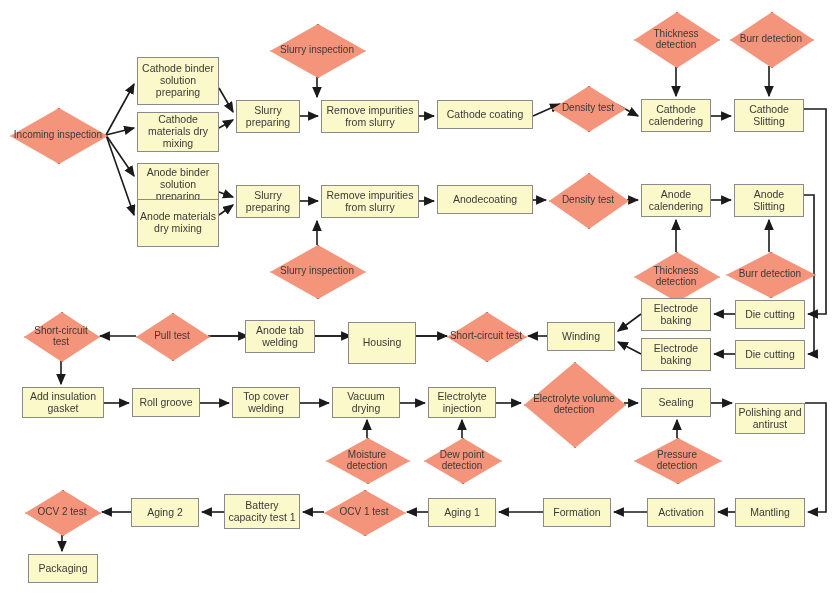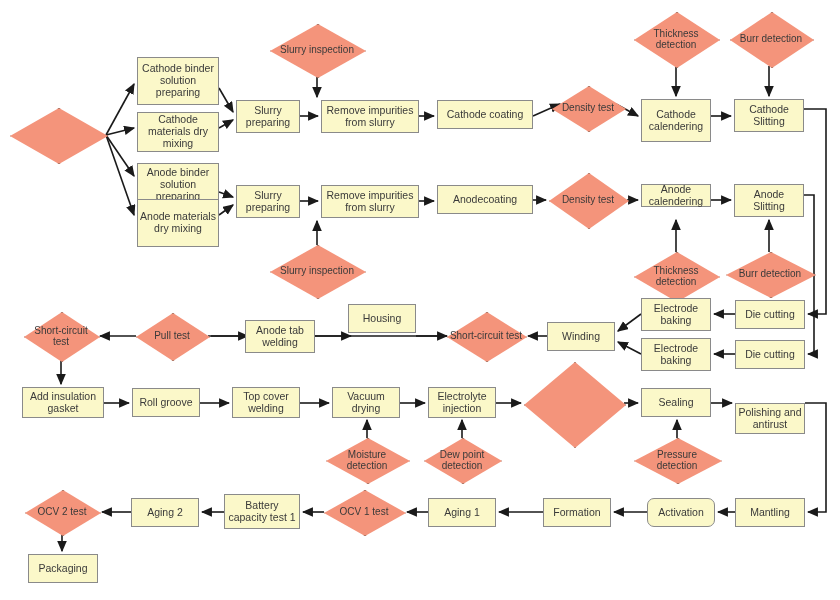--- a/index.html
+++ b/index.html
@@ -106,20 +106,21 @@
         <path d="M 324 512 L 303 512" fill="none" stroke="#1A1A1A" stroke-width="1.6" marker-end="url(#arrowhead)"></path>
         <path d="M 224 512 L 202 512" fill="none" stroke="#1A1A1A" stroke-width="1.6" marker-end="url(#arrowhead)"></path>
         <path d="M 131 512 L 102 512" fill="none" stroke="#1A1A1A" stroke-width="1.6" marker-end="url(#arrowhead)"></path>
         <path d="M 62 534 L 62 551" fill="none" stroke="#1A1A1A" stroke-width="1.6" marker-end="url(#arrowhead)"></path>
       </g>
   </svg>
 
   <div id="node-layer">
       <div class="node diamond" style="left: 10px; top: 108px; width: 96px; height: 54px;">
         <div class="shape"></div>
+        <span class="lbl">Incoming inspection</span>
       </div>
       <div class="node box" style="left: 137px; top: 57px; width: 82px; height: 48px;">
         <span class="lbl">Cathode binder solution preparing</span>
       </div>
       <div class="node box" style="left: 137px; top: 112px; width: 82px; height: 40px;">
         <span class="lbl">Cathode materials dry mixing</span>
       </div>
       <div class="node box" style="left: 137px; top: 163px; width: 82px; height: 44px;">
         <span class="lbl">Anode binder solution preparing</span>
       </div>
@@ -161,27 +162,27 @@
         <span class="lbl">Density test</span>
       </div>
       <div class="node diamond" style="left: 634px; top: 12px; width: 84px; height: 54px;">
         <div class="shape"></div>
         <span class="lbl">Thickness detection</span>
       </div>
       <div class="node diamond" style="left: 730px; top: 12px; width: 82px; height: 54px;">
         <div class="shape"></div>
         <span class="lbl">Burr detection</span>
       </div>
-      <div class="node box" style="left: 641px; top: 99px; width: 70px; height: 43px;">
+      <div class="node box" style="left: 641px; top: 99px; width: 70px; height: 33px;">
         <span class="lbl">Cathode calendering</span>
       </div>
       <div class="node box" style="left: 734px; top: 99px; width: 70px; height: 33px;">
         <span class="lbl">Cathode Slitting</span>
       </div>
-      <div class="node box" style="left: 641px; top: 184px; width: 70px; height: 23px;">
+      <div class="node box" style="left: 641px; top: 184px; width: 70px; height: 33px;">
         <span class="lbl">Anode calendering</span>
       </div>
       <div class="node box" style="left: 734px; top: 184px; width: 70px; height: 33px;">
         <span class="lbl">Anode Slitting</span>
       </div>
       <div class="node diamond" style="left: 634px; top: 252px; width: 84px; height: 48px;">
         <div class="shape"></div>
         <span class="lbl">Thickness detection</span>
       </div>
       <div class="node diamond" style="left: 726px; top: 252px; width: 88px; height: 44px;">
@@ -200,21 +201,21 @@
       <div class="node box" style="left: 641px; top: 338px; width: 70px; height: 33px;">
         <span class="lbl">Electrode baking</span>
       </div>
       <div class="node box" style="left: 547px; top: 322px; width: 68px; height: 29px;">
         <span class="lbl">Winding</span>
       </div>
       <div class="node diamond" style="left: 447px; top: 312px; width: 78px; height: 48px;">
         <div class="shape"></div>
         <span class="lbl">Short-circuit test</span>
       </div>
-      <div class="node box" style="left: 348px; top: 304px; width: 68px; height: 29px;">
+      <div class="node box" style="left: 348px; top: 322px; width: 68px; height: 42px;">
         <span class="lbl">Housing</span>
       </div>
       <div class="node box" style="left: 245px; top: 320px; width: 70px; height: 33px;">
         <span class="lbl">Anode tab welding</span>
       </div>
       <div class="node diamond" style="left: 136px; top: 313px; width: 72px; height: 46px;">
         <div class="shape"></div>
         <span class="lbl">Pull test</span>
       </div>
       <div class="node diamond" style="left: 24px; top: 312px; width: 74px; height: 48px;">
@@ -231,20 +232,21 @@
         <span class="lbl">Top cover welding</span>
       </div>
       <div class="node box" style="left: 332px; top: 387px; width: 68px; height: 31px;">
         <span class="lbl">Vacuum drying</span>
       </div>
       <div class="node box" style="left: 428px; top: 387px; width: 68px; height: 31px;">
         <span class="lbl">Electrolyte injection</span>
       </div>
       <div class="node diamond" style="left: 524px; top: 362px; width: 100px; height: 84px;">
         <div class="shape"></div>
+        <span class="lbl">Electrolyte volume detection</span>
       </div>
       <div class="node box" style="left: 641px; top: 388px; width: 70px; height: 29px;">
         <span class="lbl">Sealing</span>
       </div>
       <div class="node box" style="left: 735px; top: 387px; width: 70px; height: 31px; margin-top: 16px;">
         <span class="lbl">Polishing and antirust</span>
       </div>
       <div class="node diamond" style="left: 326px; top: 438px; width: 82px; height: 44px;">
         <div class="shape"></div>
         <span class="lbl">Moisture detection</span>
@@ -253,21 +255,21 @@
         <div class="shape"></div>
         <span class="lbl">Dew point detection</span>
       </div>
       <div class="node diamond" style="left: 634px; top: 438px; width: 86px; height: 44px;">
         <div class="shape"></div>
         <span class="lbl">Pressure detection</span>
       </div>
       <div class="node box" style="left: 735px; top: 498px; width: 70px; height: 29px;">
         <span class="lbl">Mantling</span>
       </div>
-      <div class="node box" style="left: 647px; top: 498px; width: 68px; height: 29px; border-radius: 7px;">
+      <div class="node box" style="left: 647px; top: 498px; width: 68px; height: 29px;">
         <span class="lbl">Activation</span>
       </div>
       <div class="node box" style="left: 543px; top: 498px; width: 68px; height: 29px;">
         <span class="lbl">Formation</span>
       </div>
       <div class="node box" style="left: 428px; top: 498px; width: 68px; height: 29px;">
         <span class="lbl">Aging 1</span>
       </div>
       <div class="node diamond" style="left: 324px; top: 490px; width: 80px; height: 44px;">
         <div class="shape"></div>

